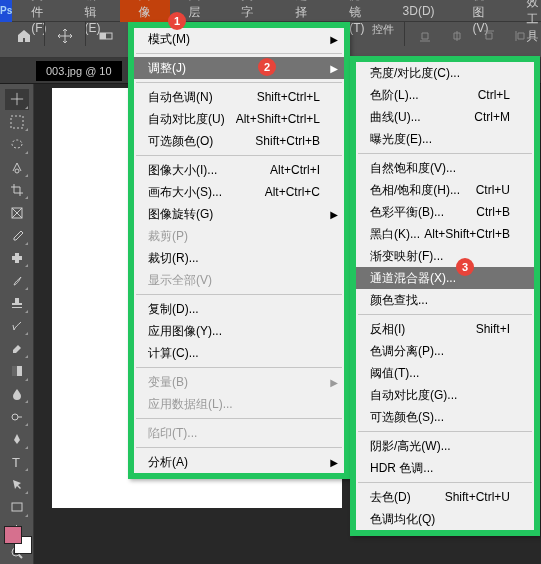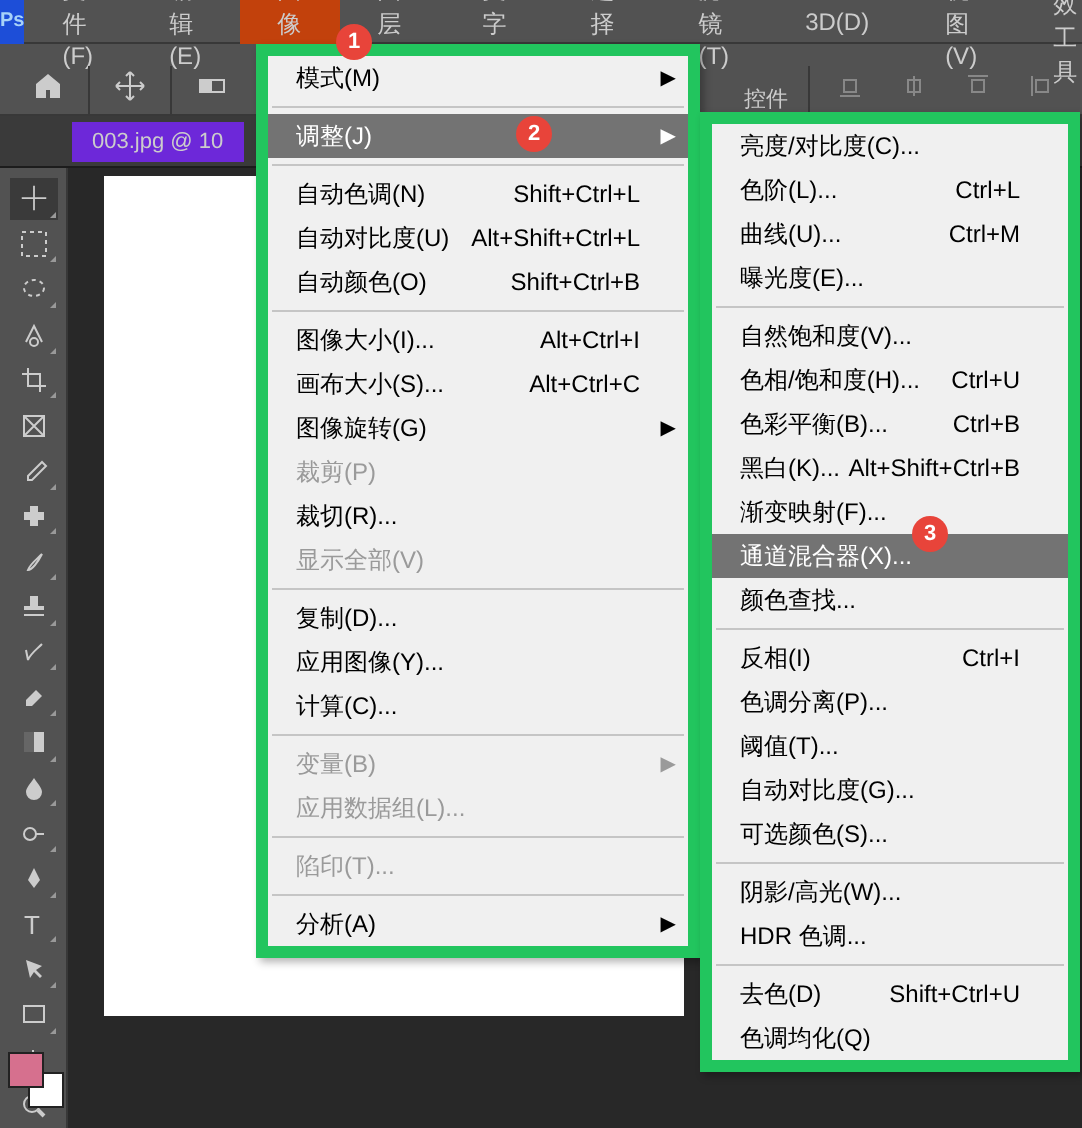--- a/index.html
+++ b/index.html
@@ -3,27 +3,27 @@
 <meta charset="utf-8">
 <style>
   * { margin: 0; padding: 0; box-sizing: border-box; font-family: "Microsoft YaHei", "Segoe UI", sans-serif; }
   body { background: #525252; width: 541px; height: 564px; overflow: hidden; font-size: 12px; }
   
   .menubar { background: #525252; height: 22px; display: flex; align-items: center; border-bottom: 1px solid #383838; }
   .ps-logo { width: 35px; height: 22px; background: #1d4ed8; color: #a8d2f8; display: flex; align-items: center; justify-content: center; font-size: 10px; font-weight: bold; }
   .menu-item { color: #ccc; padding: 0 19px; height: 22px; display: flex; align-items: center; cursor: default; }
   .menu-item.active { background: #c2410c; }
   
-  .toolbar { background: #525252; height: 36px; display: flex; align-items: flex-end; border-bottom: 1px solid #383838; padding-left: 8px; }
+  .toolbar { background: #525252; height: 36px; display: flex; align-items: flex-start; border-bottom: 1px solid #383838; padding-left: 8px; }
   .tool-btn { width: 28px; height: 28px; margin: 0 2px; display: flex; align-items: center; justify-content: center; color: #ccc; }
   .tool-sep { width: 1px; height: 24px; background: #383838; margin: 0 4px; }
   .toolbar-label { color: #ccc; font-size: 11px; margin-left: 4px; }
   
   .tab-bar { background: #3a3a3a; height: 26px; display: flex; align-items: center; padding-left: 36px; border-bottom: 1px solid #1c1c1c; }
-  .doc-tab { background: #6d28d9; color: #ccc; font-size: 11px; padding: 4px 10px; border-radius: 0; }
+  .doc-tab { background: #000000; color: #ccc; font-size: 11px; padding: 4px 10px; border-radius: 0; }
   
   .main-area { display: flex; height: calc(564px - 22px - 36px - 26px); }
   .side-tools { width: 34px; background: #525252; border-right: 1px solid #383838; display: flex; flex-direction: column; align-items: center; padding-top: 4px; }
   .side-tool { width: 24px; height: 22px; margin: 1px 0; display: flex; align-items: center; justify-content: center; color: #ccc; position: relative; }
   .side-tool.active { background: #3a3a3a; }
   .side-tool .corner { position: absolute; bottom: 1px; right: 1px; width: 0; height: 0; border-left: 3px solid transparent; border-bottom: 3px solid #999; }
   
   .canvas-area { flex: 1; background: #282828; position: relative; }
   .canvas { position: absolute; left: 18px; top: 4px; width: 290px; height: 420px; background: #fff; }
   .leaf { position: absolute; left: 80px; top: 70px; width: 40px; height: 30px; background: #5d7e3a; clip-path: polygon(0 100%, 40% 0, 100% 30%, 60% 100%); }
@@ -266,21 +266,21 @@
   <div class="dropdown-sep"></div>
   <div class="dropdown-row">
       <span>自动色调(N)</span>
       <span class="shortcut">Shift+Ctrl+L</span>
     </div>
   <div class="dropdown-row">
       <span>自动对比度(U)</span>
       <span class="shortcut">Alt+Shift+Ctrl+L</span>
     </div>
   <div class="dropdown-row">
-      <span>自动颜色(O)</span>
+      <span>可选颜色(O)</span>
       <span class="shortcut">Shift+Ctrl+B</span>
     </div>
   <div class="dropdown-sep"></div>
   <div class="dropdown-row">
       <span>图像大小(I)...</span>
       <span class="shortcut">Alt+Ctrl+I</span>
     </div>
   <div class="dropdown-row">
       <span>画布大小(S)...</span>
       <span class="shortcut">Alt+Ctrl+C</span>
@@ -363,21 +363,21 @@
     </div>
   <div class="dropdown-row hover">
       <span>通道混合器(X)...</span>
     </div>
   <div class="dropdown-row">
       <span>颜色查找...</span>
     </div>
   <div class="dropdown-sep"></div>
   <div class="dropdown-row">
       <span>反相(I)</span>
-      <span class="shortcut">Ctrl+I</span>
+      <span class="shortcut">Shift+I</span>
     </div>
   <div class="dropdown-row">
       <span>色调分离(P)...</span>
     </div>
   <div class="dropdown-row">
       <span>阈值(T)...</span>
     </div>
   <div class="dropdown-row">
       <span>自动对比度(G)...</span>
     </div>

